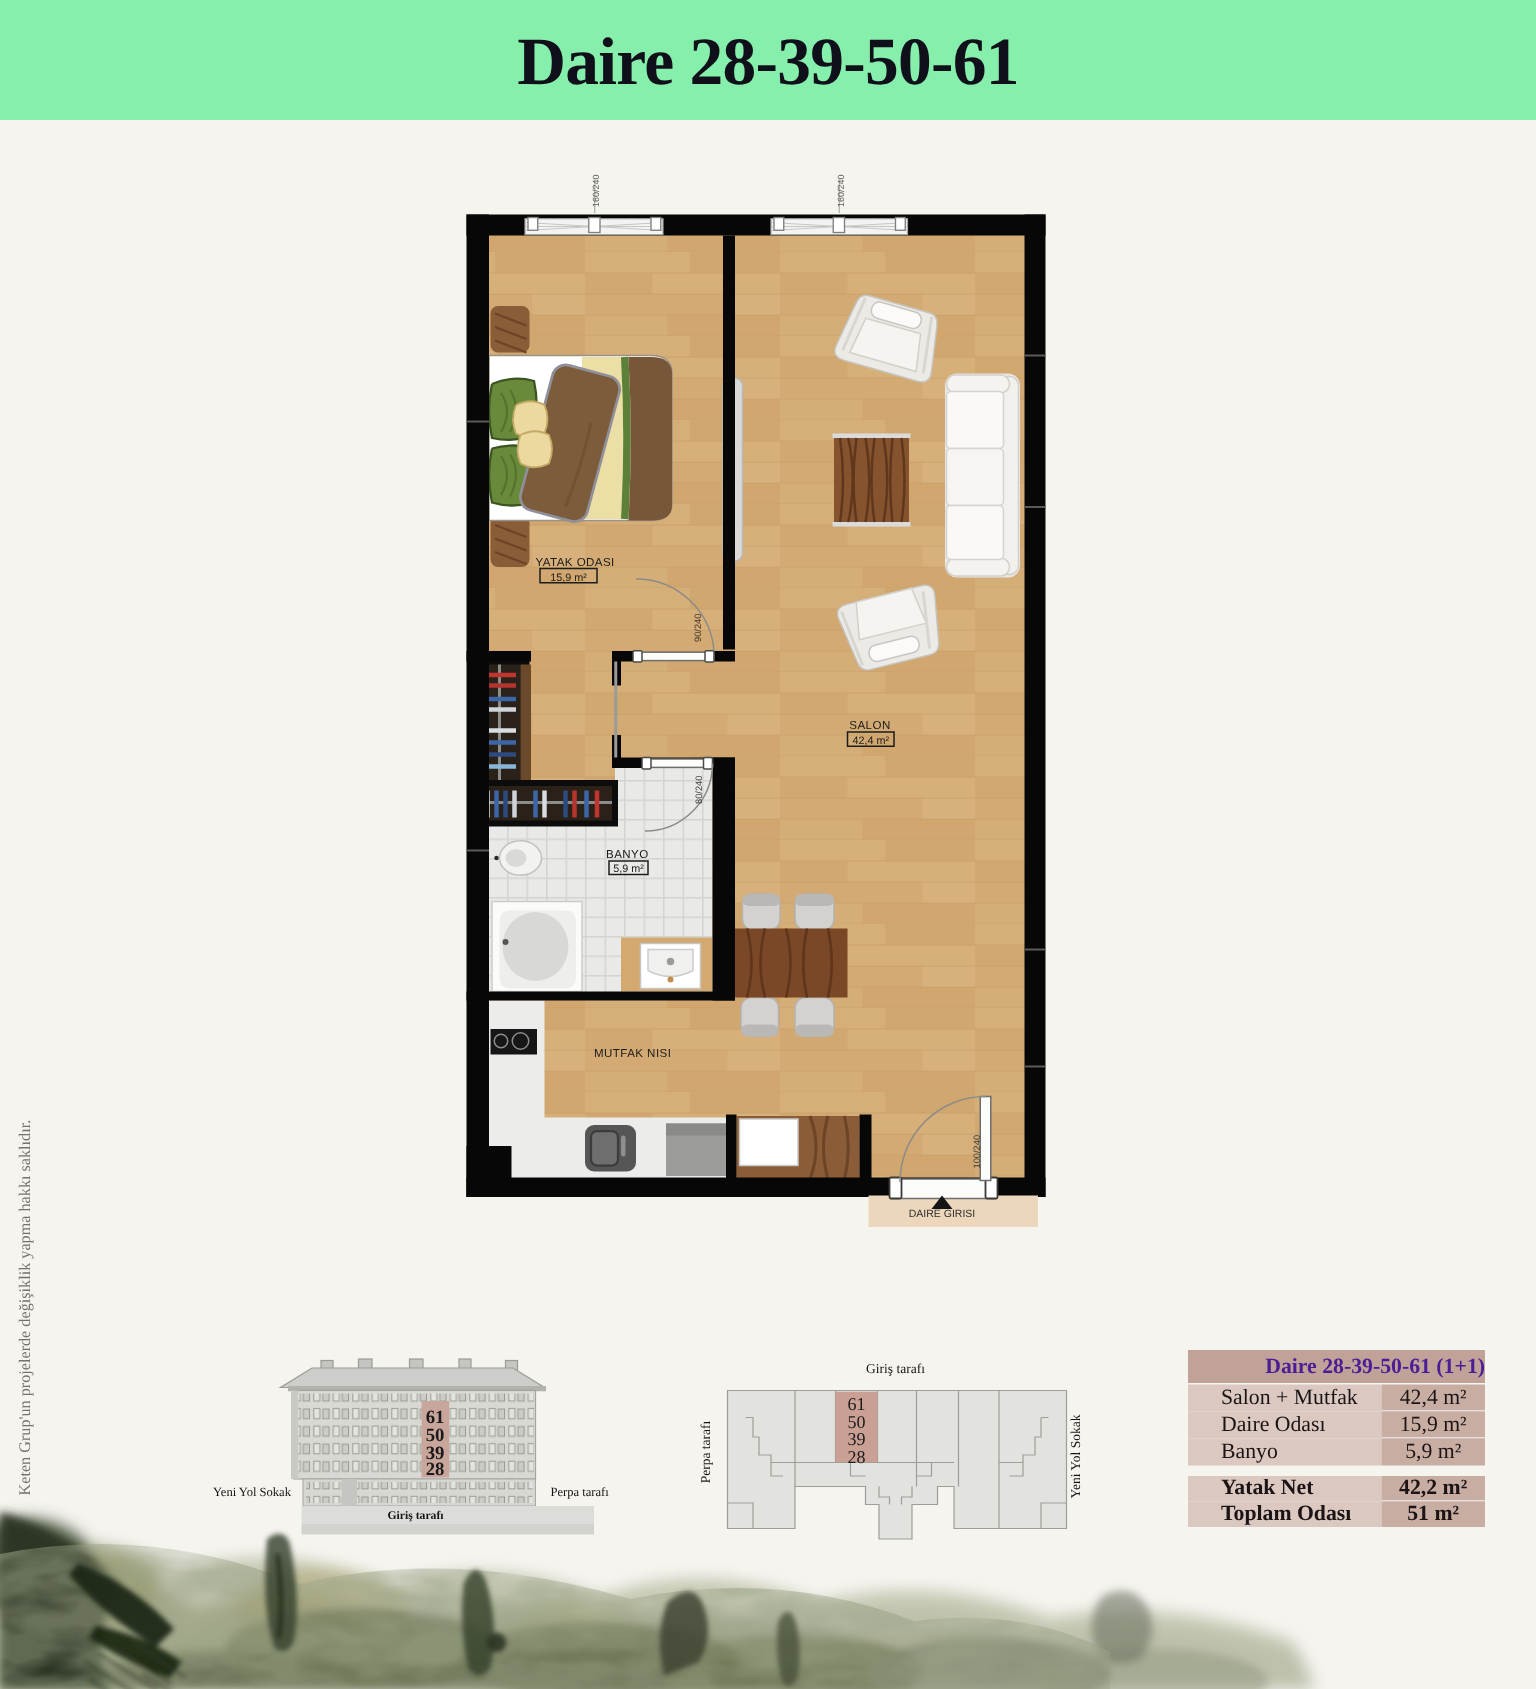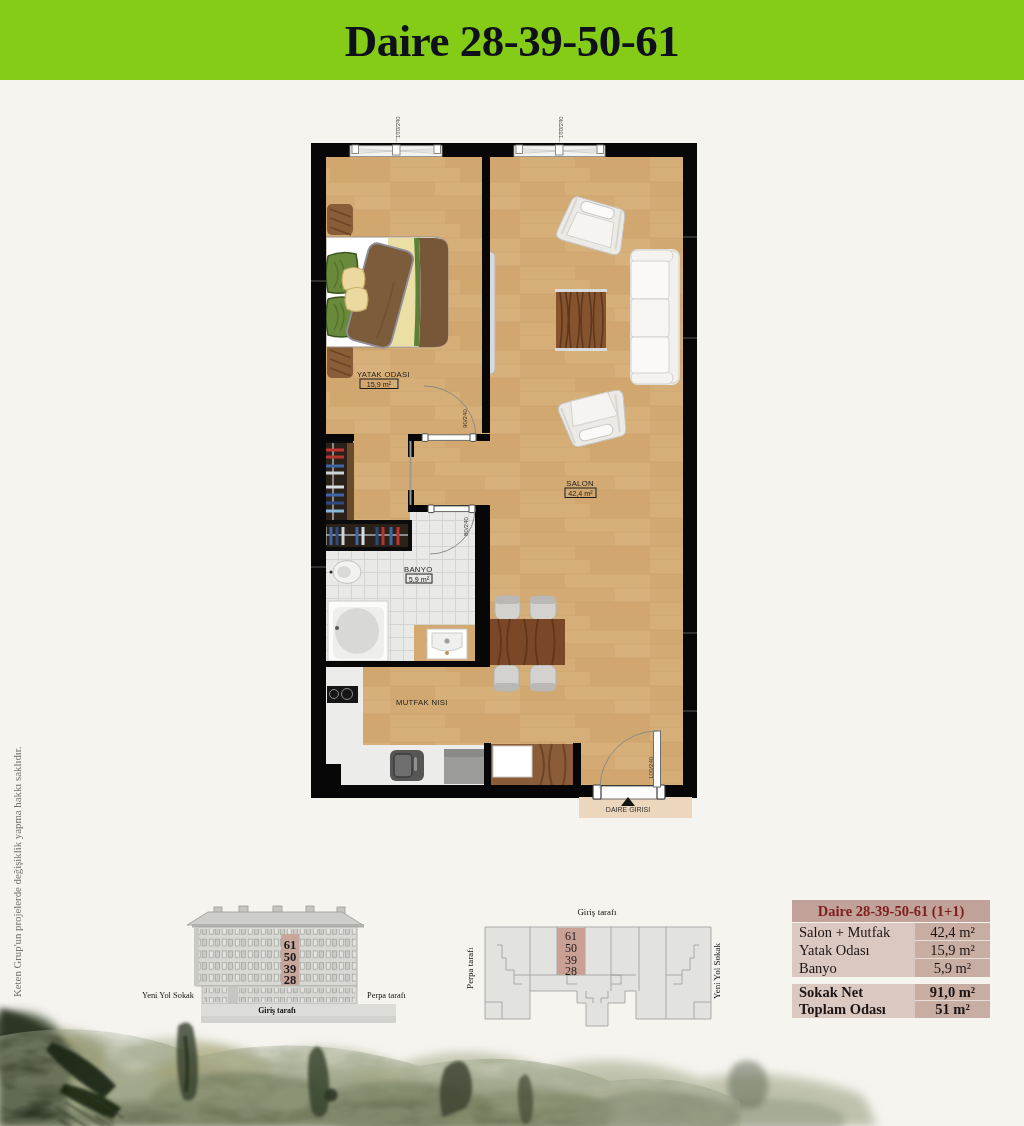--- a/index.html
+++ b/index.html
@@ -1,23 +1,23 @@
 <!DOCTYPE html>
 <html><head><meta charset="utf-8"><style>
 html,body{margin:0;padding:0;width:1024px;height:1126px;background:#f5f4ef;overflow:hidden}
 .page{position:relative;width:1024px;height:1126px;font-family:"Liberation Serif",serif}
-.header{position:absolute;top:0;left:0;width:1024px;height:80px;background:#84cc16}
+.header{position:absolute;top:0;left:0;width:1024px;height:80px;background:#86efac}
 .header div{text-align:center;line-height:82px;font-size:45px;font-weight:bold;color:#10101a;letter-spacing:-0.5px}
 svg{position:absolute;left:0;top:0}
 .vtext{position:absolute;left:11px;top:753px;width:14px;height:244px}
 .vtext span{display:block;transform:rotate(-90deg) translateX(-244px);transform-origin:0 0;width:244px;font-size:10.8px;color:#73736b;white-space:nowrap;font-family:"Liberation Serif",serif}
 .tbl{position:absolute;left:792px;top:900px;width:198px;font-family:"Liberation Serif",serif}
-.tbl .hd{background:#c0a298;height:22px;line-height:23px;text-align:center;font-size:14.5px;font-weight:bold;color:#7f1d1d}
+.tbl .hd{background:#c0a298;height:22px;line-height:23px;text-align:right;font-size:14.5px;font-weight:bold;color:#4c1d95}
 .row{display:flex;height:18px;line-height:18.5px}
-.row .l{width:116px;background:#dac8c1;padding-left:7px;font-size:14.5px;color:#1c1414}
+.row .l{width:116px;background:#dac8c1;padding-left:22px;font-size:14.5px;color:#1c1414}
 .row .r{width:75px;background:#c8ada3;text-align:center;font-size:14.5px;color:#1c1414;border-bottom:1px solid #e8ddd8;box-sizing:border-box}
 .row.last .r{border-bottom:none}
 .gap{height:7px}
 .row.tot{height:17px;line-height:17px}
 .row.tot .l,.row.tot .r{font-weight:bold}
 </style></head>
 <body>
 <div class="page">
   <div class="header">
       <div>Daire 28-39-50-61</div>
@@ -310,31 +310,31 @@
     </div>
 
   <div class="tbl">
     <div class="hd">Daire 28-39-50-61 (1+1)</div>
     <div style="height:1px"></div>
     <div class="row">
         <div class="l">Salon + Mutfak</div>
         <div class="r">42,4 m²</div>
       </div>
     <div class="row">
-        <div class="l">Yatak Odası</div>
+        <div class="l">Daire Odası</div>
         <div class="r">15,9 m²</div>
       </div>
     <div class="row last">
         <div class="l">Banyo</div>
         <div class="r">5,9 m²</div>
       </div>
     <div class="gap"></div>
     <div class="row tot">
-        <div class="l">Sokak Net</div>
-        <div class="r">91,0 m²</div>
+        <div class="l">Yatak Net</div>
+        <div class="r">42,2 m²</div>
       </div>
     <div class="row tot last">
         <div class="l">Toplam Odası</div>
         <div class="r">51 m²</div>
       </div>
   </div>
 
   <svg width="440" height="236" viewBox="0 0 440 236" style="left:0;top:890px">
 
     <g fill="#c5c5c1" stroke="#9b9b97" stroke-width="0.8">

